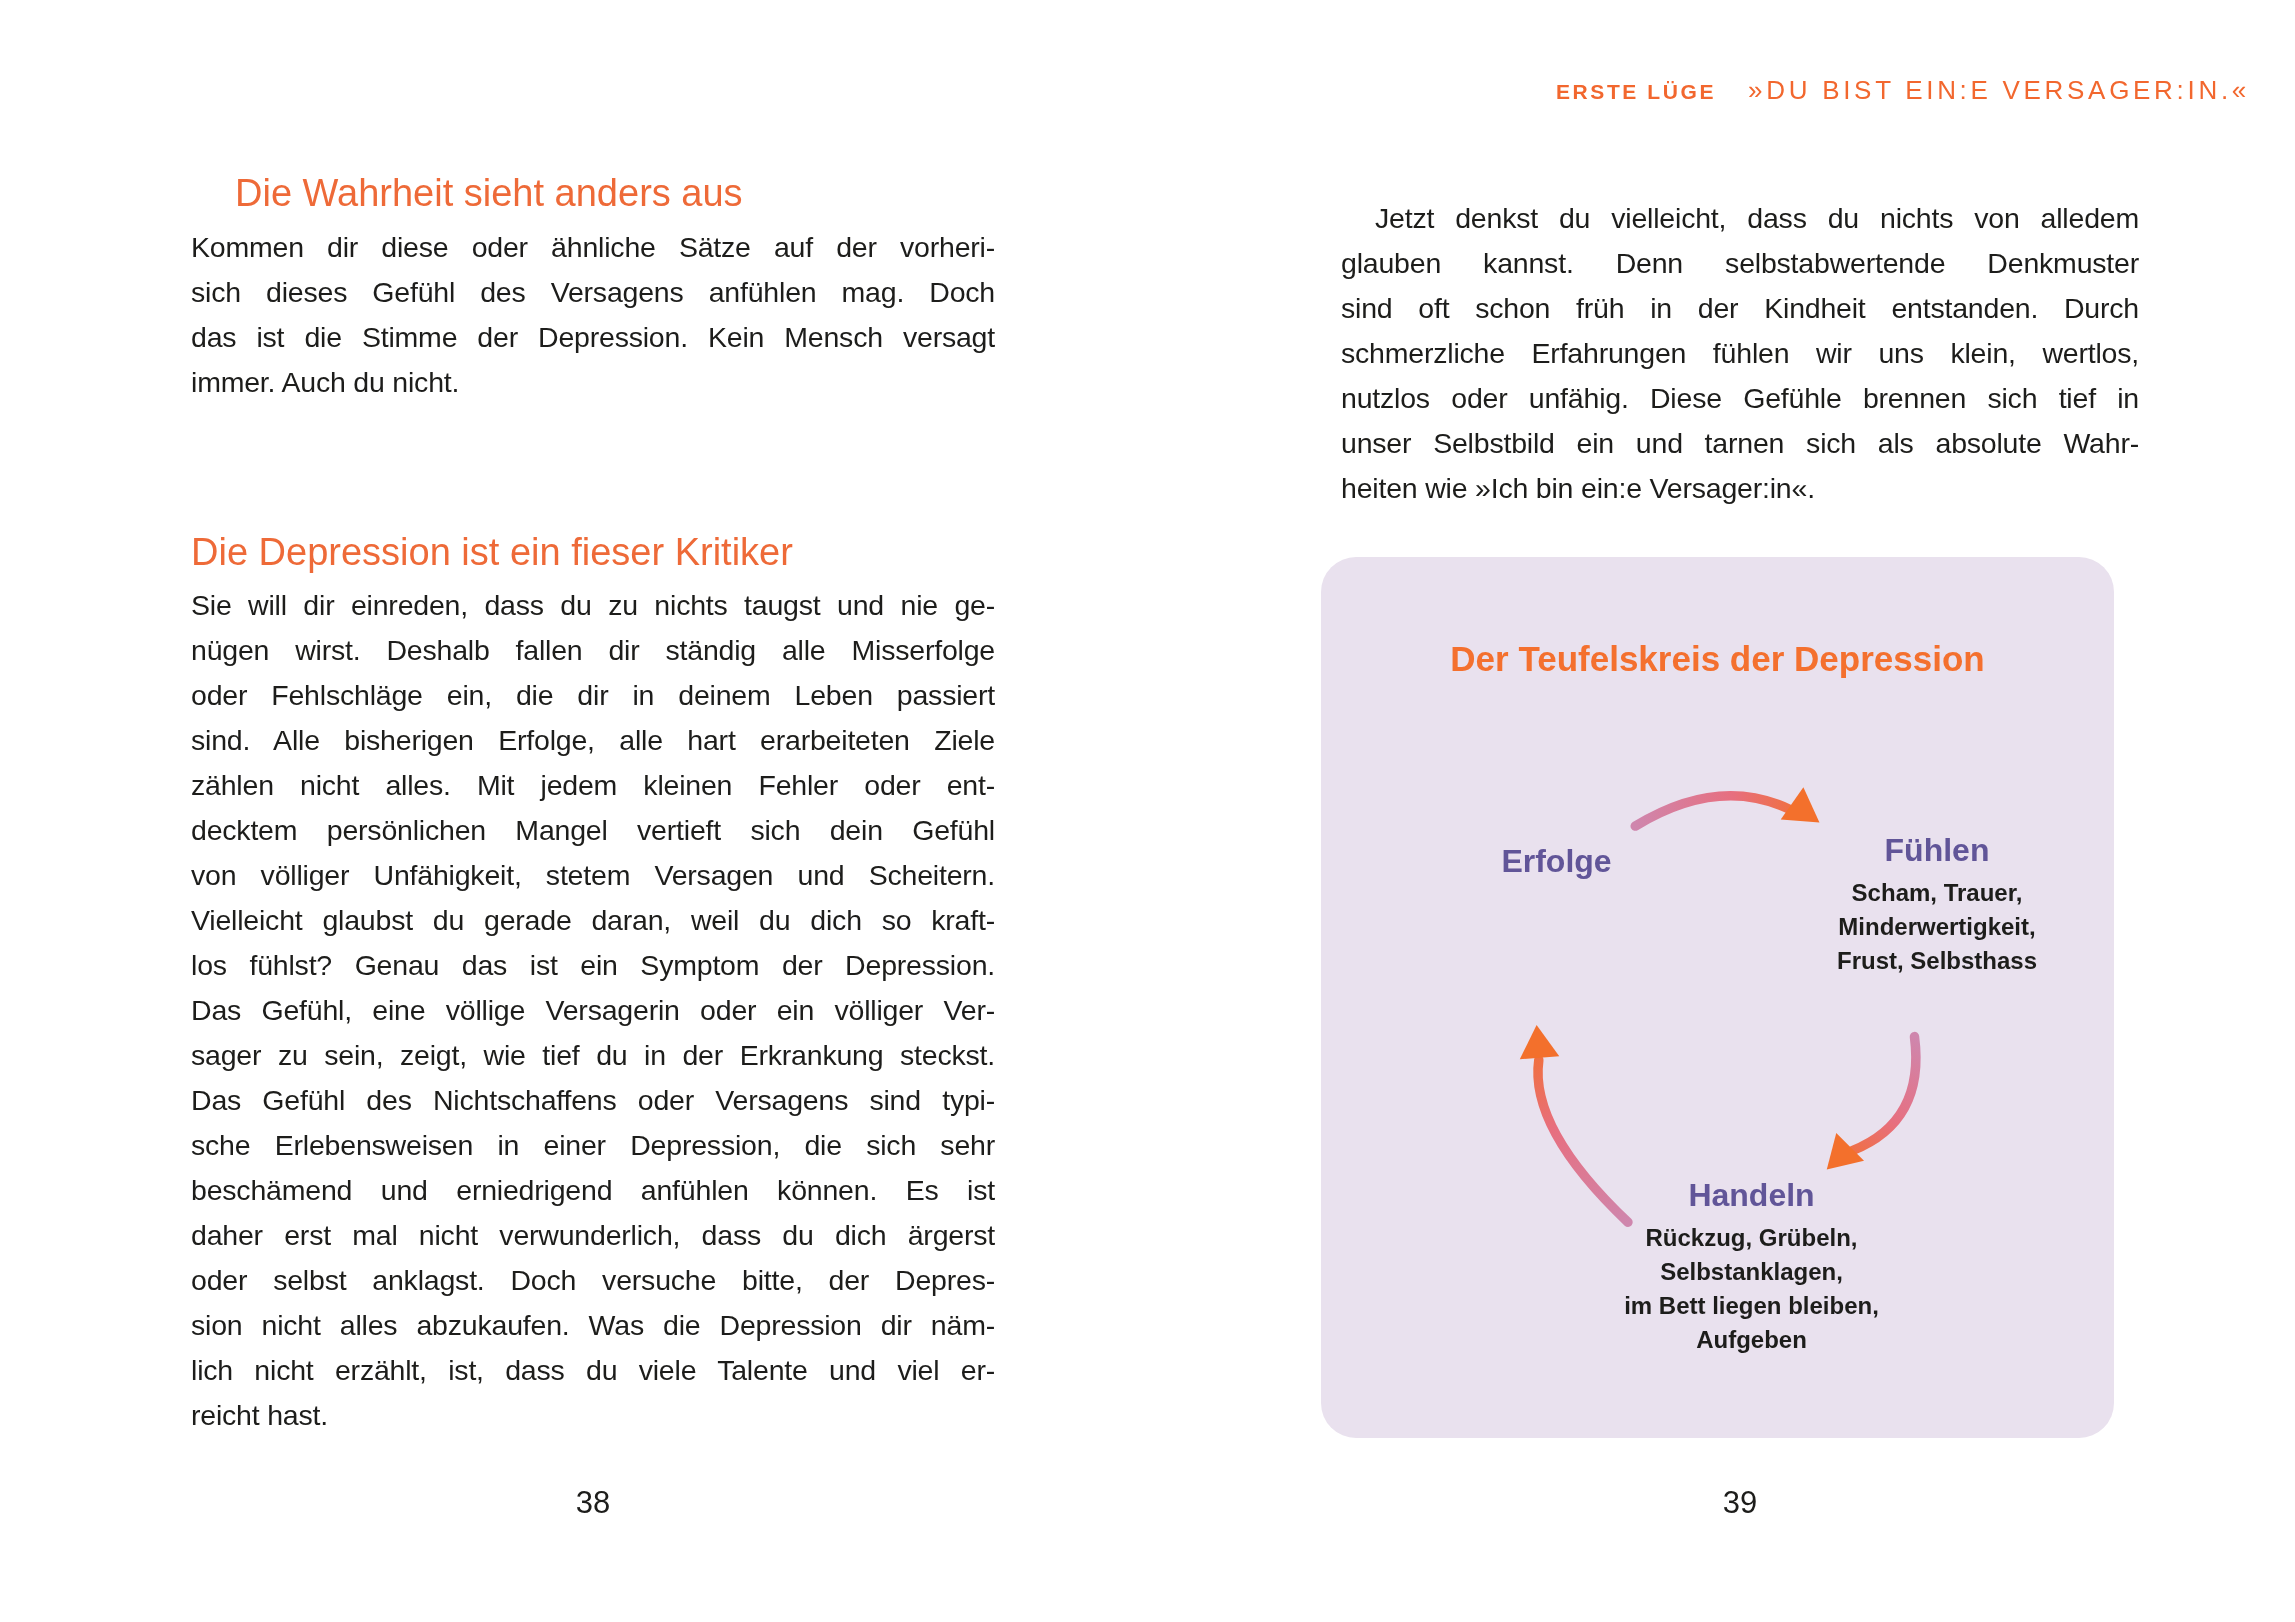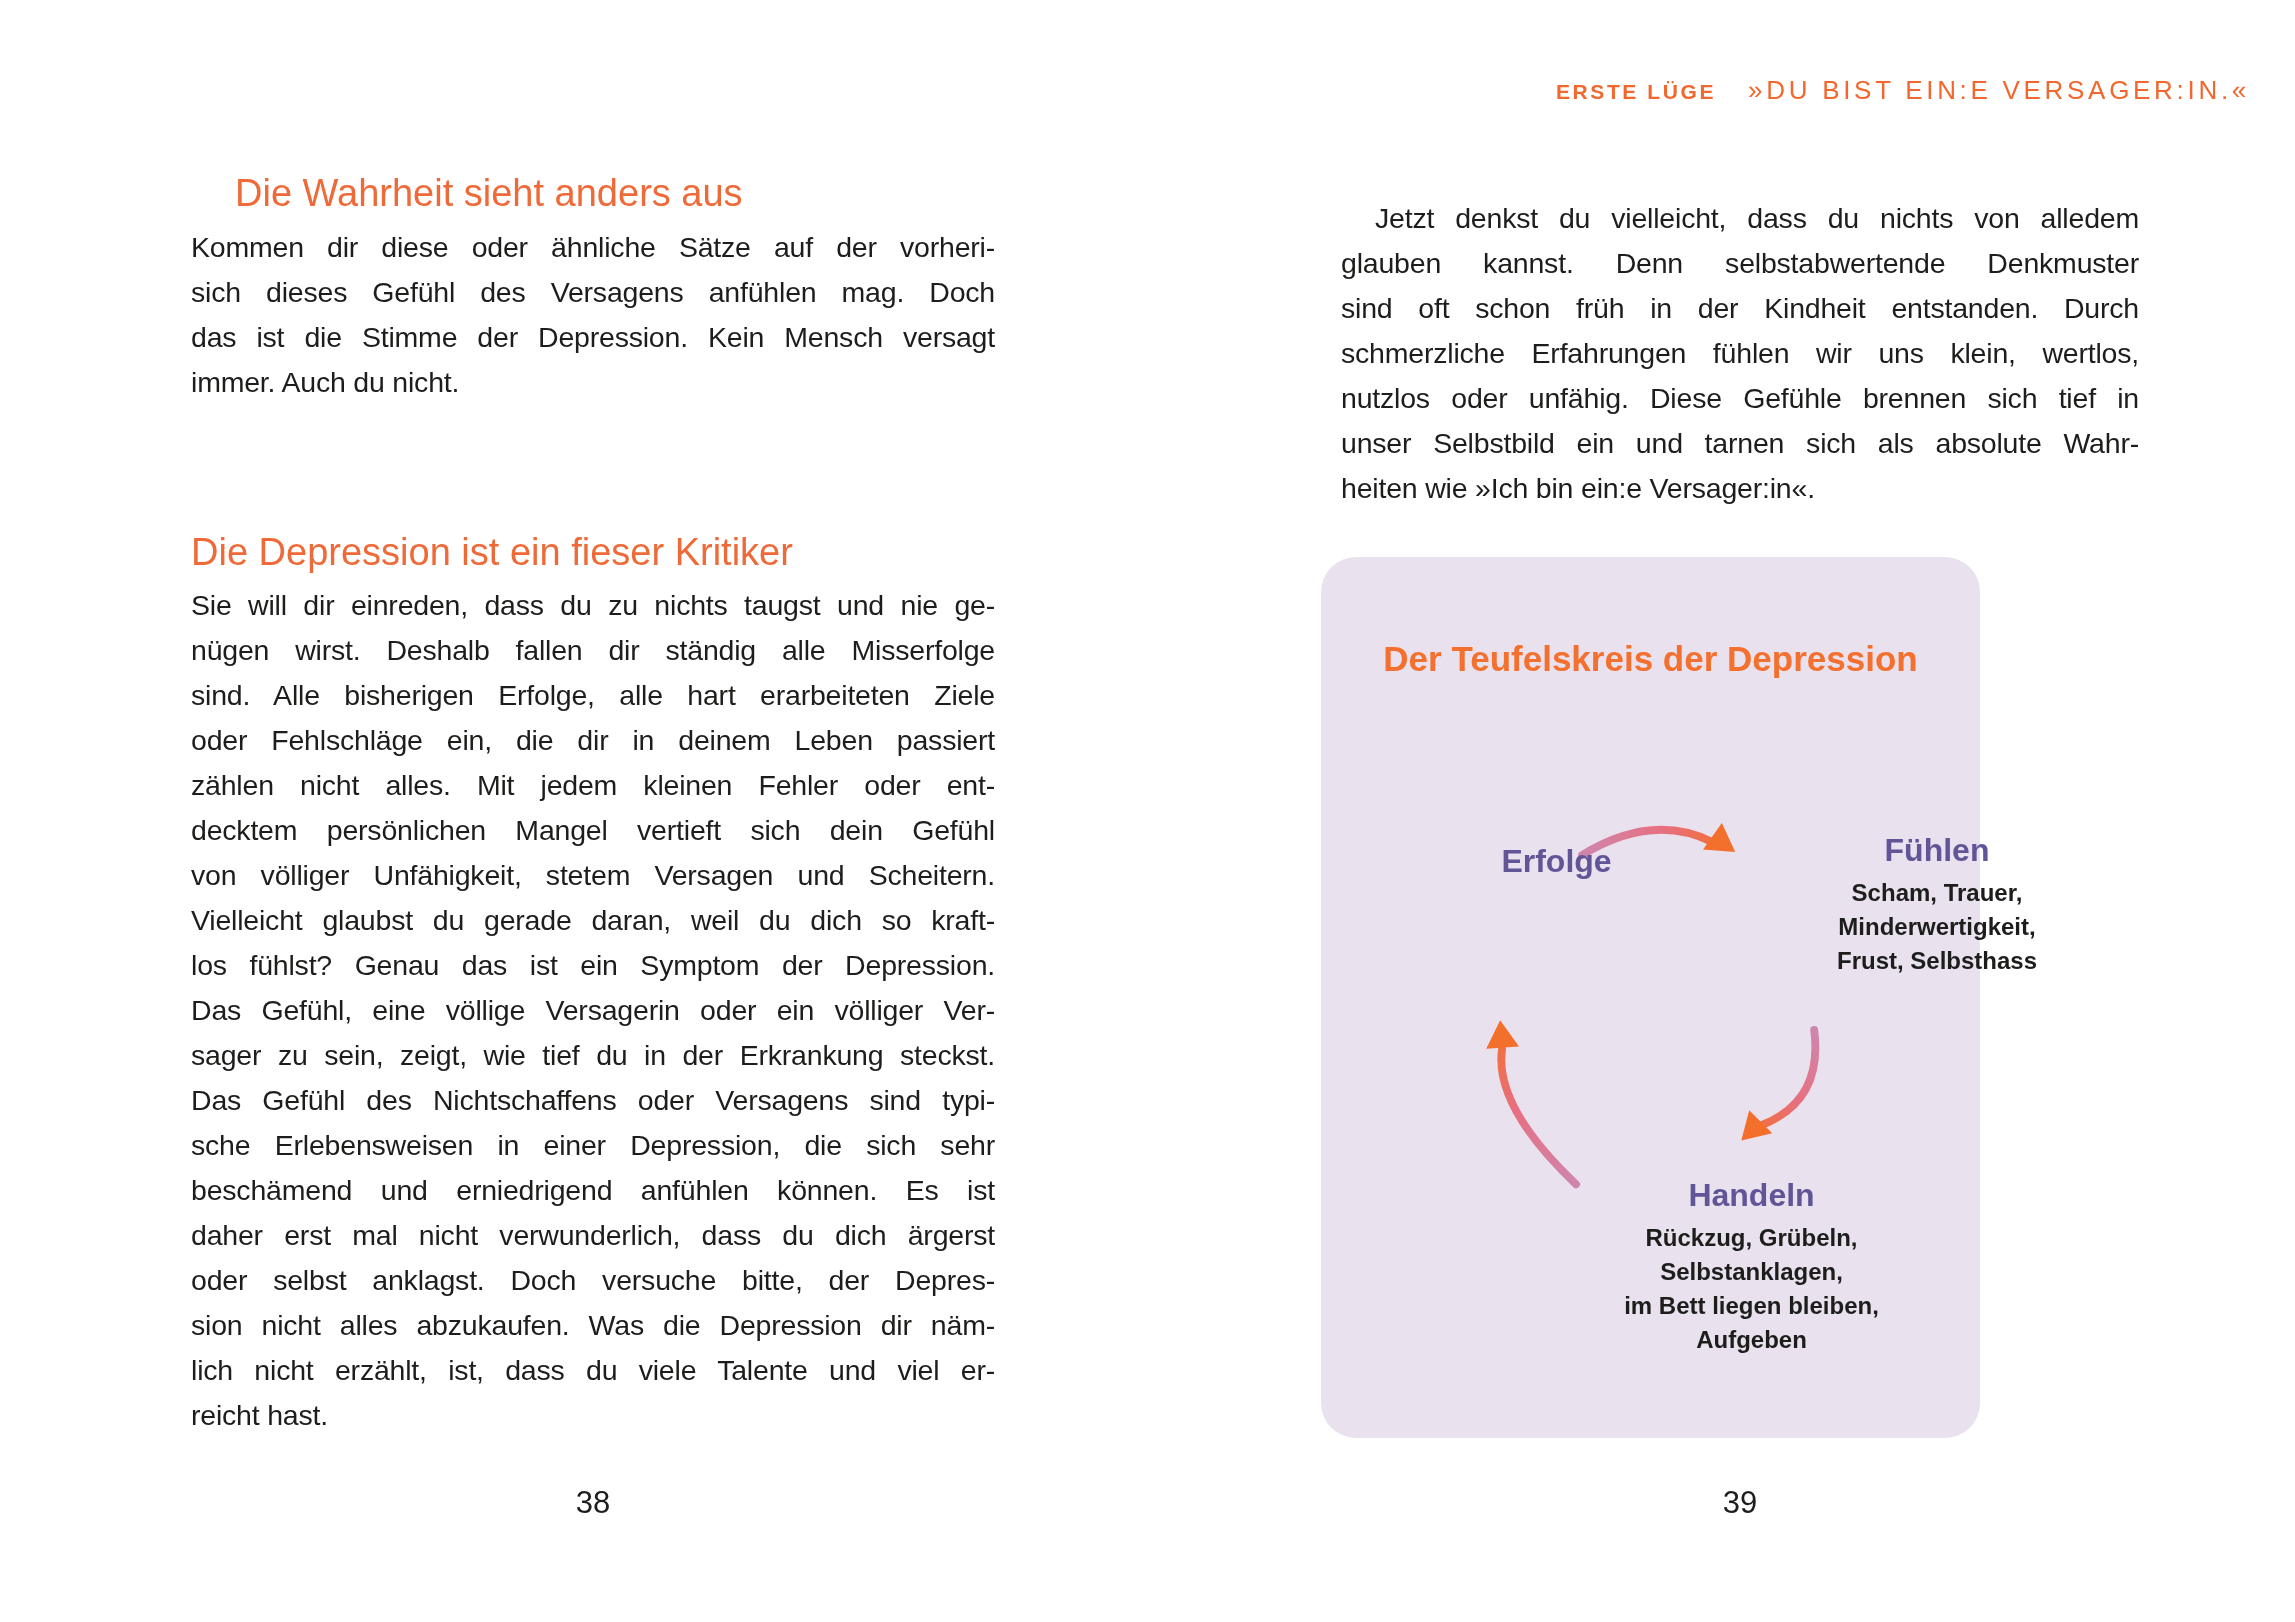--- a/index.html
+++ b/index.html
@@ -41,21 +41,21 @@
   .rp-para { top:196px; }
 
   .jlines .line { text-align:justify; text-align-last:justify; }
   .jlines .line.last { text-align-last:left; }
   .indent-first .line:first-child { text-indent:34px; }
 
   .page-num { position:absolute; top:1485px; left:0; width:100%; text-align:center;
     font-size:31px; color:var(--text_dark); }
 
   
-  .diagram-box { position:absolute; top:557px; left:-20px; width:659px; height:881px;
+  .diagram-box { position:absolute; top:557px; left:-20px; width:793px; height:881px;
     background:var(--box_lavender); border-radius:35px; }
   .arrows { position:absolute; inset:0; width:100%; height:100%; }
   .diagram-title { position:absolute; top:82px; left:0; width:100%; text-align:center;
     font-size:35px; font-weight:700; color:var(--title_orange); }
   .node { position:absolute; text-align:center; }
   .node-label { font-size:32px; font-weight:700; color:var(--node_purple); margin-bottom:7.3px; }
   .node-lines .line { font-size:24px; font-weight:700; line-height:34px; color:var(--text_dark); }
   .node-denken  { left:60px;  top:286px; width:351px; }
   .node-fuehlen { left:455px; top:275px; width:322px; }
   .node-handeln { left:255px; top:620px; width:351px; }
@@ -74,22 +74,22 @@
     <div class="body-para jlines p1pos">
         <div class="line">Kommen dir diese oder ähnliche Sätze auf der vorheri-</div>
         <div class="line">sich dieses Gefühl des Versagens anfühlen mag. Doch</div>
         <div class="line">das ist die Stimme der Depression. Kein Mensch versagt</div>
         <div class="line last">immer. Auch du nicht.</div>
       </div>
     <h2 class="sec-heading h2pos">Die Depression ist ein fieser Kritiker</h2>
     <div class="body-para jlines p2pos">
         <div class="line">Sie will dir einreden, dass du zu nichts taugst und nie ge-</div>
         <div class="line">nügen wirst. Deshalb fallen dir ständig alle Misserfolge</div>
+        <div class="line">oder Fehlschläge ein, die dir in deinem Leben passiert</div>
         <div class="line">sind. Alle bisherigen Erfolge, alle hart erarbeiteten Ziele</div>
-        <div class="line">oder Fehlschläge ein, die dir in deinem Leben passiert</div>
         <div class="line">zählen nicht alles. Mit jedem kleinen Fehler oder ent-</div>
         <div class="line">decktem persönlichen Mangel vertieft sich dein Gefühl</div>
         <div class="line">von völliger Unfähigkeit, stetem Versagen und Scheitern.</div>
         <div class="line">Vielleicht glaubst du gerade daran, weil du dich so kraft-</div>
         <div class="line">los fühlst? Genau das ist ein Symptom der Depression.</div>
         <div class="line">Das Gefühl, eine völlige Versagerin oder ein völliger Ver-</div>
         <div class="line">sager zu sein, zeigt, wie tief du in der Erkrankung steckst.</div>
         <div class="line">Das Gefühl des Nichtschaffens oder Versagens sind typi-</div>
         <div class="line">sche Erlebensweisen in einer Depression, die sich sehr</div>
         <div class="line">beschämend und erniedrigend anfühlen können. Es ist</div>

